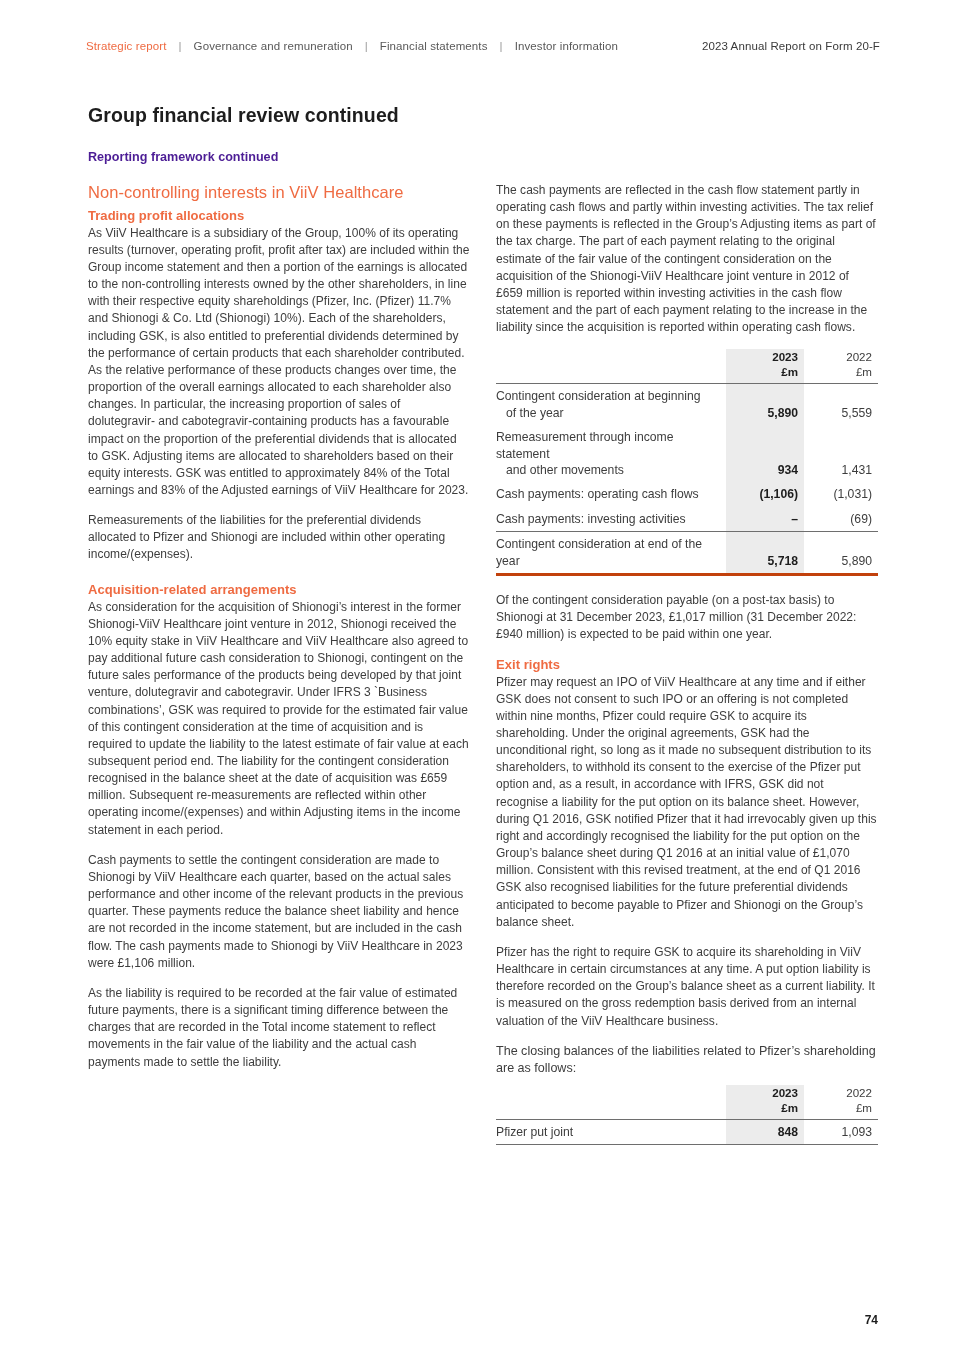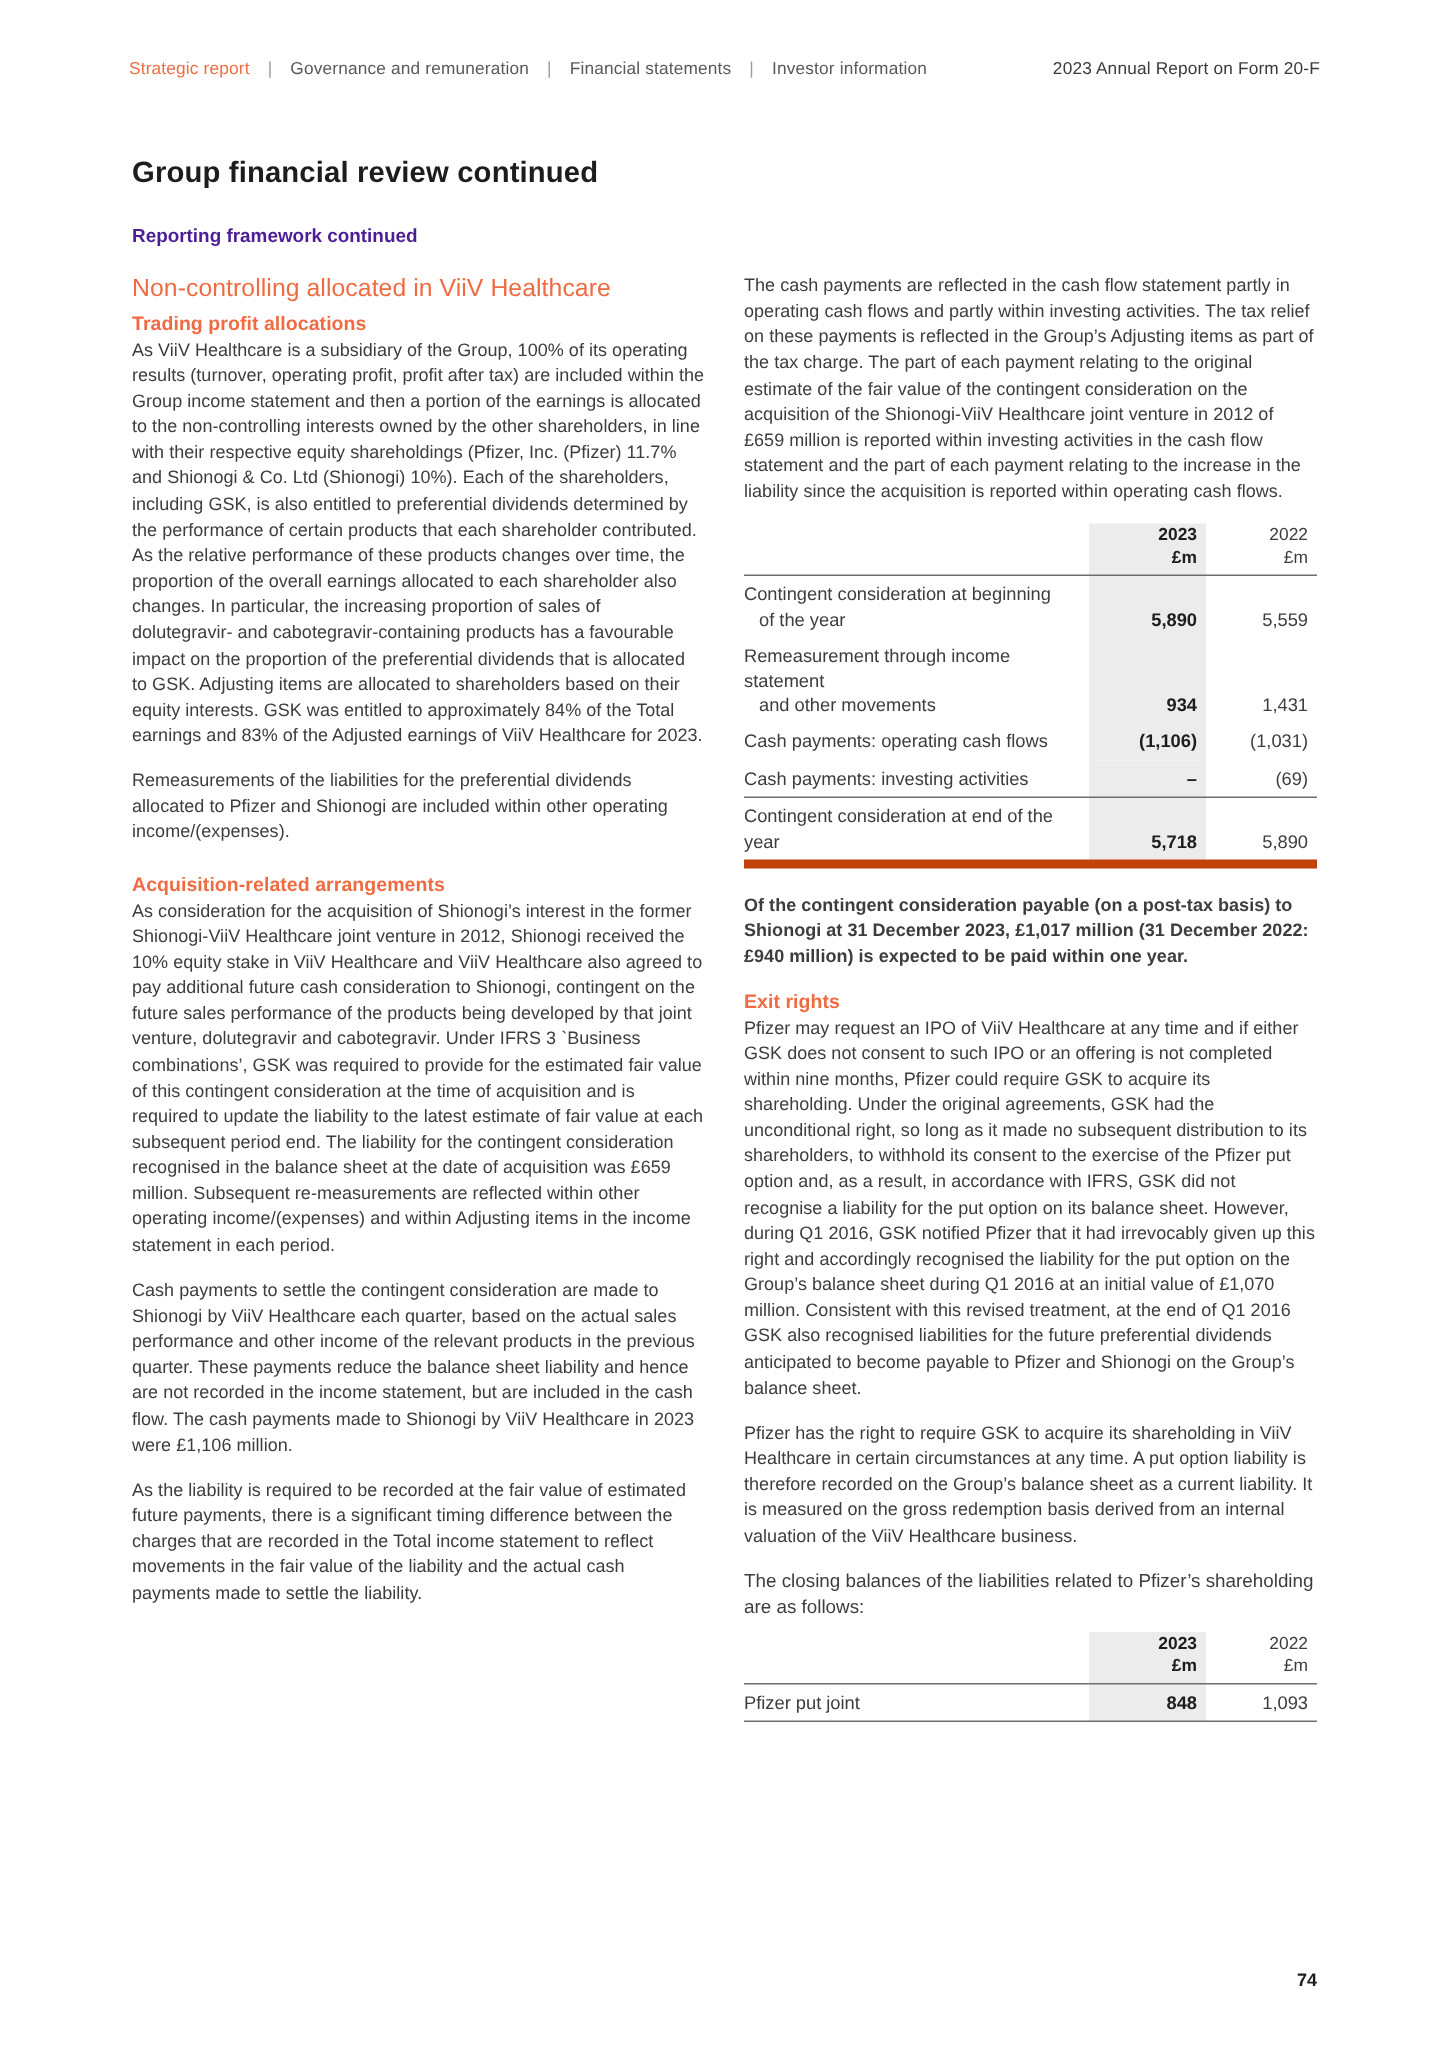--- a/index.html
+++ b/index.html
@@ -145,21 +145,21 @@
     padding-bottom: 4px;
     line-height: 16.4px;
   }
   .fin-table tbody td.label { text-align: left; padding-right: 8px; }
   .fin-table tbody td.num   { text-align: right; padding-right: 6px; white-space: nowrap; }
   .fin-table tbody td.num.y1 { font-weight: 700; color: #1d1d1d; }
   .shaded { background: #ececec; }
 
   .fin-table tr.total td {
     border-top: 1px solid #6e6e6e;
-    border-bottom: 6px solid #c2410c;
+    border-bottom: 3px solid #c2410c;
   }
   .fin-table tr.bottom-rule td {
     border-top: 1px solid #6e6e6e;
     height: 0;
     padding: 0;
   }
   .two-line { line-height: 16.4px; }
   .indent { padding-left: 10px; display: inline-block; }
 
   .table-lead {
@@ -193,21 +193,21 @@
     <span class="nav-item">Investor information</span>
   </div>
   <div class="header-right">2023 Annual Report on Form 20-F</div>
 </div>
 
 <div class="page-title">Group financial review continued</div>
 <div class="page-subtitle">Reporting framework continued</div>
 
 <div class="col col-left">
 
-  <h2 class="section-head">Non-controlling allocated in ViiV Healthcare</h2>
+  <h2 class="section-head">Non-controlling interests in ViiV Healthcare</h2>
 
   <h3 class="sub-head">Trading profit allocations</h3>
 
   <p class="body-text">As ViiV Healthcare is a subsidiary of the Group, 100% of its operating results (turnover, operating profit, profit after tax) are included within the Group income statement and then a portion of the earnings is allocated to the non-controlling interests owned by the other shareholders, in line with their respective equity shareholdings (Pfizer, Inc. (Pfizer) 11.7% and Shionogi &amp; Co. Ltd (Shionogi) 10%). Each of the shareholders, including GSK, is also entitled to preferential dividends determined by the performance of certain products that each shareholder contributed. As the relative performance of these products changes over time, the proportion of the overall earnings allocated to each shareholder also changes. In particular, the increasing proportion of sales of dolutegravir- and cabotegravir-containing products has a favourable impact on the proportion of the preferential dividends that is allocated to GSK. Adjusting items are allocated to shareholders based on their equity interests. GSK was entitled to approximately 84% of the Total earnings and 83% of the Adjusted earnings of ViiV Healthcare for 2023.</p>
 
   <p class="body-text">Remeasurements of the liabilities for the preferential dividends allocated to Pfizer and Shionogi are included within other operating income/(expenses).</p>
 
   <h3 class="sub-head spaced">Acquisition-related arrangements</h3>
 
   <p class="body-text">As consideration for the acquisition of Shionogi’s interest in the former Shionogi-ViiV Healthcare joint venture in 2012, Shionogi received the 10% equity stake in ViiV Healthcare and ViiV Healthcare also agreed to pay additional future cash consideration to Shionogi, contingent on the future sales performance of the products being developed by that joint venture, dolutegravir and cabotegravir. Under IFRS 3 `Business combinations’, GSK was required to provide for the estimated fair value of this contingent consideration at the time of acquisition and is required to update the liability to the latest estimate of fair value at each subsequent period end. The liability for the contingent consideration recognised in the balance sheet at the date of acquisition was £659 million. Subsequent re-measurements are reflected within other operating income/(expenses) and within Adjusting items in the income statement in each period.</p>
@@ -275,21 +275,21 @@
         <td class="num">(69)</td>
       </tr>
       <tr class="total">
         <td class="label">Contingent consideration at end of the year</td>
         <td class="num y1 shaded">5,718</td>
         <td class="num">5,890</td>
       </tr>
     </tbody>
   </table>
 
-  <p class="body-text" style="margin-top:16px;font-weight:bold;">Of the contingent consideration payable (on a post-tax basis) to Shionogi at 31 December 2023, £1,017 million (31 December 2022: £940 million) is expected to be paid within one year.</p>
+  <p class="body-text" style="margin-top:16px;">Of the contingent consideration payable (on a post-tax basis) to Shionogi at 31 December 2023, £1,017 million (31 December 2022: £940 million) is expected to be paid within one year.</p>
 
   <h3 class="sub-head">Exit rights</h3>
 
   <p class="body-text">Pfizer may request an IPO of ViiV Healthcare at any time and if either GSK does not consent to such IPO or an offering is not completed within nine months, Pfizer could require GSK to acquire its shareholding. Under the original agreements, GSK had the unconditional right, so long as it made no subsequent distribution to its shareholders, to withhold its consent to the exercise of the Pfizer put option and, as a result, in accordance with IFRS, GSK did not recognise a liability for the put option on its balance sheet. However, during Q1 2016, GSK notified Pfizer that it had irrevocably given up this right and accordingly recognised the liability for the put option on the Group’s balance sheet during Q1 2016 at an initial value of £1,070 million. Consistent with this revised treatment, at the end of Q1 2016 GSK also recognised liabilities for the future preferential dividends anticipated to become payable to Pfizer and Shionogi on the Group’s balance sheet.</p>
 
   <p class="body-text">Pfizer has the right to require GSK to acquire its shareholding in ViiV Healthcare in certain circumstances at any time. A put option liability is therefore recorded on the Group’s balance sheet as a current liability. It is measured on the gross redemption basis derived from an internal valuation of the ViiV Healthcare business.</p>
 
   <p class="table-lead">The closing balances of the liabilities related to Pfizer’s shareholding are as follows:</p>
 
   <table class="fin-table">

